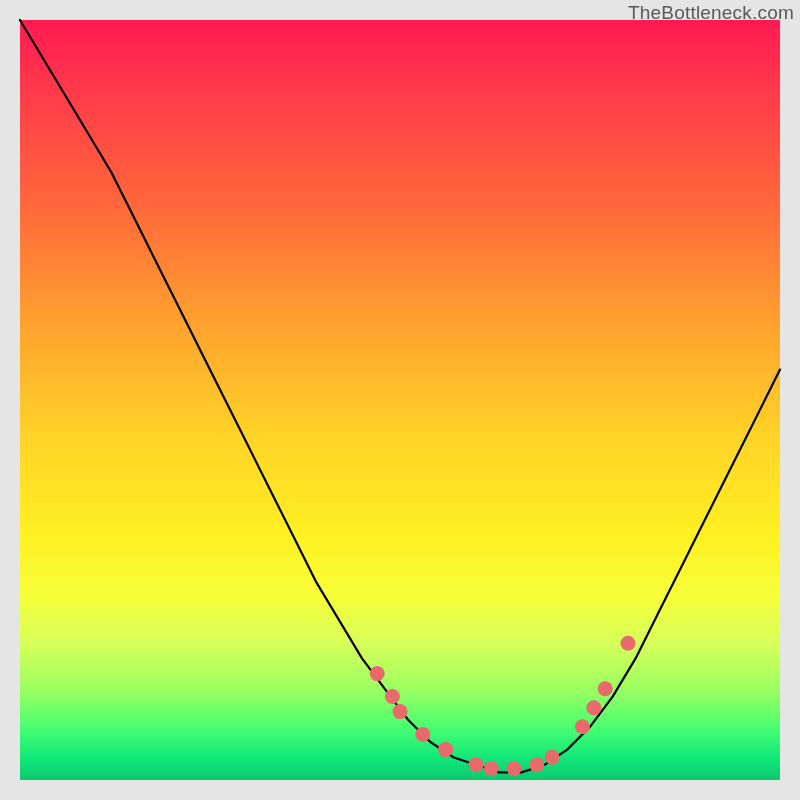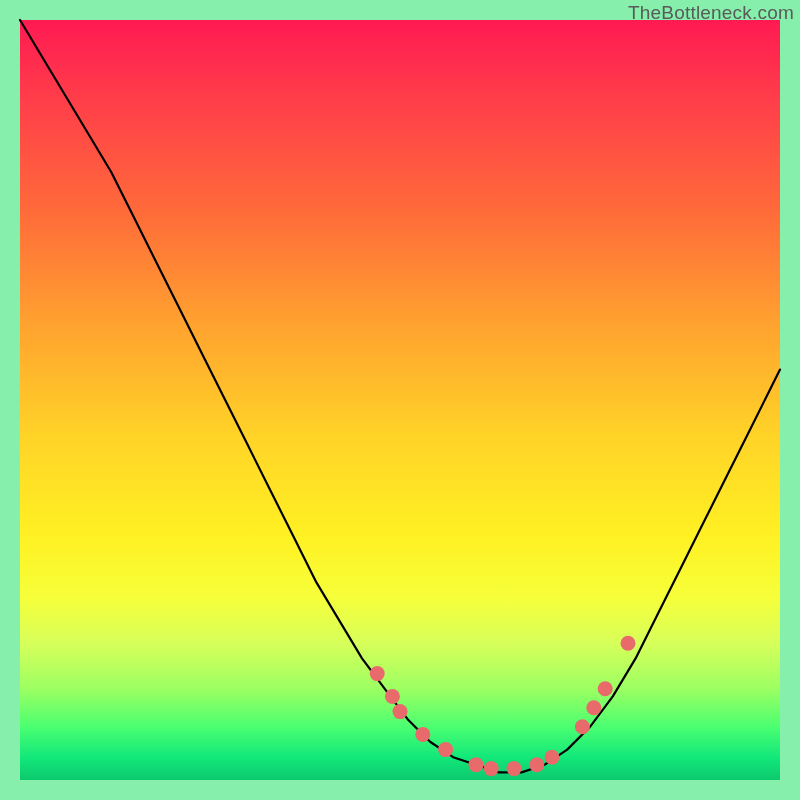--- a/index.html
+++ b/index.html
@@ -1,21 +1,21 @@
 <!DOCTYPE html>
 <html><head>
 <meta charset="utf-8">
 <style>
   * { margin: 0; padding: 0; box-sizing: border-box; }
   html, body { width: 800px; height: 800px; background: #000; overflow: hidden; }
   .frame {
     position: relative;
     width: 800px;
     height: 800px;
-    background: #86efac;
+    background: #e5e5e5;
     padding-left: 46px;
   }
   .plot-area {
     position: absolute;
     left: 20px;
     top: 20px;
     width: 760px;
     height: 760px;
     background: linear-gradient(to bottom,
       #ff1a52 0%,

